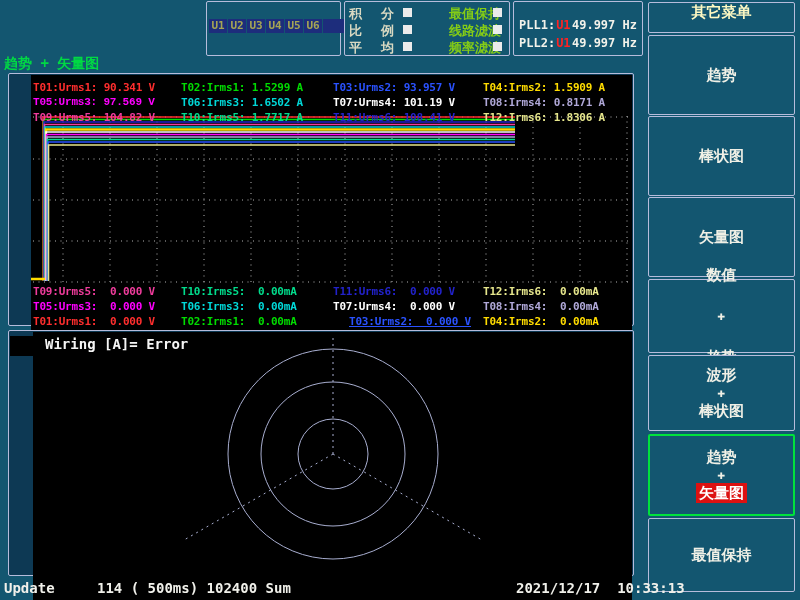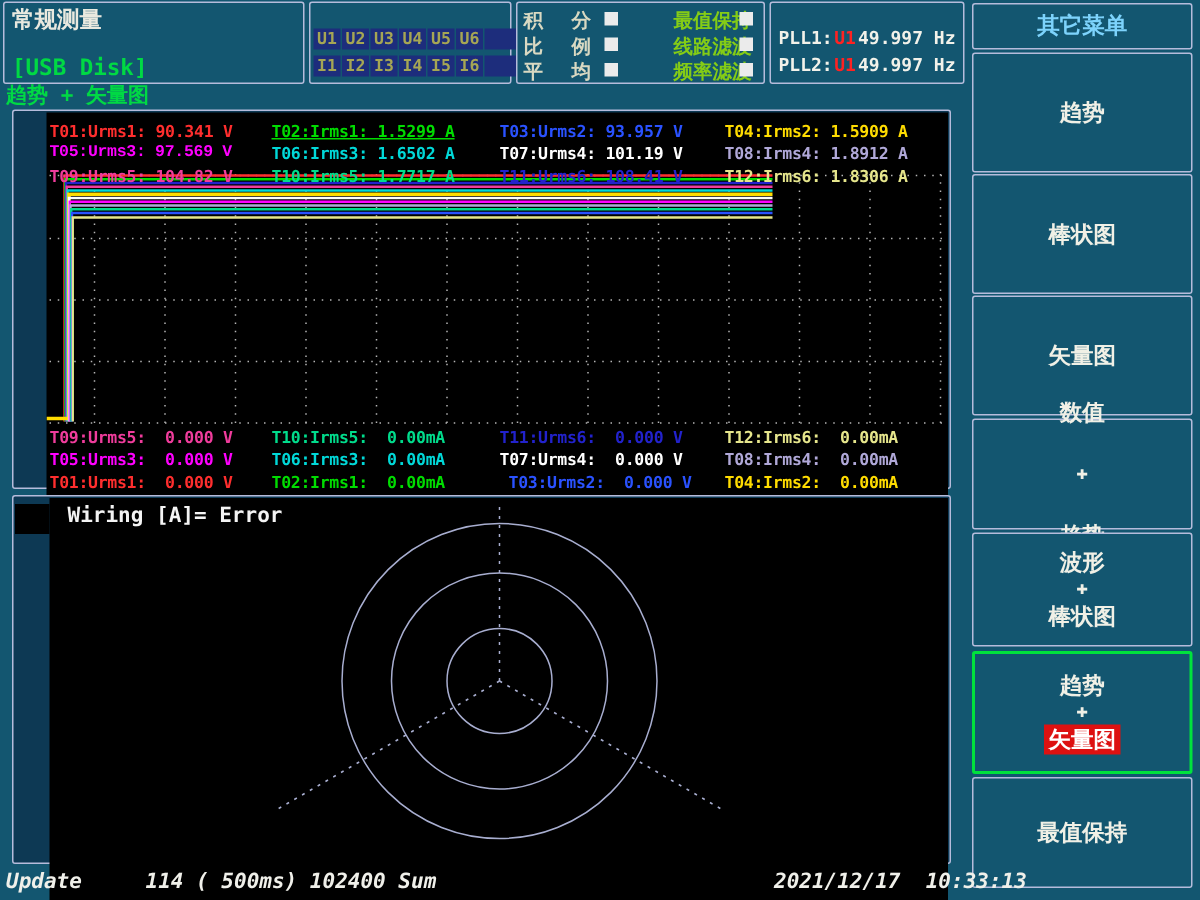--- a/index.html
+++ b/index.html
@@ -1,19 +1,19 @@
 <!DOCTYPE html>
 <html><head>
 <meta charset="utf-8">
 <style>
   html,body{margin:0;padding:0;background:#0a2a3a;}
   #screen{position:relative;width:800px;height:600px;background:#135670;overflow:hidden;
           font-family:"DejaVu Sans Mono","DejaVu Sans",sans-serif;font-weight:bold;}
   .box{position:absolute;border:1px solid #b6bcdb;border-radius:2px;background:#135670;box-sizing:border-box;}
-  .pre{white-space:pre;font-style:italic;}
+  .pre{white-space:pre;}
 
   
   #box-mode{left:2px;top:1px;width:201px;height:55px;}
   #mode-title{position:absolute;left:5px;top:2px;font-size:15px;color:#e9e9df;}
   #storage-label{position:absolute;left:5px;top:34px;font-size:15px;color:#00d944;}
 
   
   #box-peak{left:206px;top:1px;width:135px;height:55px;}
   #peak-title{position:absolute;left:0;top:1px;width:100%;text-align:center;font-size:13px;color:#c6bc80;}
   .peak-row{position:absolute;left:2px;display:flex;gap:1px;}
@@ -46,62 +46,49 @@
   #trend-svg{position:absolute;left:0;top:39px;}
 
   
   #vector-panel{left:8px;top:330px;width:626px;height:246px;background:#0d3954;}
   #vector-tab{position:absolute;left:1px;top:5px;width:23px;height:20px;background:#000;}
   #vector-black{position:absolute;left:24px;top:1px;width:599px;height:294px;background:#000000;}
   #wiring-label{position:absolute;left:12px;top:4px;font-size:14px;color:#f4f4f4;white-space:pre;}
   #vector-svg{position:absolute;left:0;top:0;}
 
   
-  #sidebar-header{left:648px;top:2px;width:147px;height:31px;display:flex;align-items:center;justify-content:center;
-                  font-size:15px;color:#7dd3fc;}
+  #sidebar-header{left:648px;top:2px;width:147px;height:31px;display:flex;justify-content:center;
+                  font-size:15px;color:#fef9c3;}
   .side-item{position:absolute;left:648px;width:147px;border:1px solid #b6bcdb;border-radius:2px;
              background:#135670;box-sizing:border-box;display:flex;flex-direction:column;
              align-items:center;justify-content:center;gap:1px;color:#f0f0e6;font-size:15px;line-height:20px;}
   .side-item.selected{border:2px solid #00e23c;}
   .side-line.hl{background:#dd1111;color:#ffffff;padding:0 3px;}
   .side-line.plus{font-size:13px;line-height:14px;}
 
   
   #statusbar{position:absolute;left:0;top:578px;width:800px;height:22px;font-size:14px;color:#f0f0ea;}
   #update-label{position:absolute;left:4px;top:2px;}
   #update-info{position:absolute;left:97px;top:2px;}
   #datetime{position:absolute;left:516px;top:2px;}
 </style>
 </head>
 <body>
 
 <div id="screen">
 
-  <div class="box" id="box-mode">
-    <span id="mode-title">常规测量</span>
-    <span id="storage-label">[USB Disk]</span>
-  </div>
 
   <div class="box" id="box-peak">
     <div class="peak-row" id="u-row">
         <div class="peak-cell">U1</div>
         <div class="peak-cell">U2</div>
         <div class="peak-cell">U3</div>
         <div class="peak-cell">U4</div>
         <div class="peak-cell">U5</div>
         <div class="peak-cell">U6</div>
-        <div class="peak-cell empty"></div>
-      </div>
-    <div class="peak-row" id="i-row">
-        <div class="peak-cell">I1</div>
-        <div class="peak-cell">I2</div>
-        <div class="peak-cell">I3</div>
-        <div class="peak-cell">I4</div>
-        <div class="peak-cell">I5</div>
-        <div class="peak-cell">I6</div>
         <div class="peak-cell empty"></div>
       </div>
   </div>
 
   <div class="box" id="box-toggles">
       <div class="tog-row" style="top: 3px;">
         <span class="tog-c1">积</span>
         <span class="tog-c2">分</span>
         <span class="chk chk1"></span>
         <span class="tog-label">最值保持</span>
@@ -168,42 +155,42 @@
           <polyline points="14,167 14,13 484,13" fill="none" stroke="#00d8d8" stroke-width="1.6"></polyline>
           <polyline points="0,165 15,165 15,15.5 484,15.5" fill="none" stroke="#ffdc00" stroke-width="2.4"></polyline>
           <polyline points="15,167 15,18 484,18" fill="none" stroke="#ffffff" stroke-width="1.6"></polyline>
           <polyline points="15.5,167 15.5,20.5 484,20.5" fill="none" stroke="#ff00ff" stroke-width="1.6"></polyline>
           <polyline points="16,167 16,23 484,23" fill="none" stroke="#b0a8d8" stroke-width="1.6"></polyline>
           <polyline points="16.5,167 16.5,25.5 484,25.5" fill="none" stroke="#00dc8c" stroke-width="1.6"></polyline>
           <polyline points="17,167 17,28 484,28" fill="none" stroke="#2a52ff" stroke-width="1.6"></polyline>
           <polyline points="17.5,167 17.5,31 484,31" fill="none" stroke="#e6e68c" stroke-width="1.6"></polyline>
         </svg>
     <span class="lg" style="left: 2px; top: 6px; color: rgb(255, 46, 46);">T01:Urms1: 90.341 V</span>
-        <span class="lg" style="left: 150px; top: 6px; color: rgb(0, 220, 0); text-decoration: underline;">T02:Irms1: 1.5299 A</span>
+        <span class="lg" style="left: 150px; top: 6px; color: rgb(0, 220, 0);">T02:Irms1: 1.5299 A</span>
         <span class="lg" style="left: 302px; top: 6px; color: rgb(42, 82, 255);">T03:Urms2: 93.957 V</span>
         <span class="lg" style="left: 452px; top: 6px; color: rgb(255, 220, 0);">T04:Irms2: 1.5909 A</span>
         <span class="lg" style="left: 2px; top: 21px; color: rgb(255, 0, 255); font-family: Liberation Mono, monospace;">T05:Urms3: 97.569 V</span>
         <span class="lg" style="left: 150px; top: 21px; color: rgb(0, 216, 216);">T06:Irms3: 1.6502 A</span>
         <span class="lg" style="left: 302px; top: 21px; color: rgb(255, 255, 255);">T07:Urms4: 101.19 V</span>
-        <span class="lg" style="left: 452px; top: 21px; color: rgb(176, 168, 216);">T08:Irms4: 1.8912 A</span>
+        <span class="lg" style="left: 452px; top: 21px; color: rgb(176, 168, 216);">T08:Irms4: 0.8171 A</span>
         <span class="lg" style="left: 2px; top: 36px; color: rgb(240, 60, 156);">T09:Urms5: 104.82 V</span>
         <span class="lg" style="left: 150px; top: 36px; color: rgb(0, 220, 140);">T10:Irms5: 1.7717 A</span>
         <span class="lg" style="left: 302px; top: 36px; color: rgb(34, 34, 204);">T11:Urms6: 108.41 V</span>
         <span class="lg" style="left: 452px; top: 36px; color: rgb(230, 230, 140);">T12:Irms6: 1.8306 A</span>
         <span class="lg" style="left: 2px; top: 210px; color: rgb(240, 60, 156);">T09:Urms5:  0.000 V</span>
         <span class="lg" style="left: 150px; top: 210px; color: rgb(0, 220, 140);">T10:Irms5:  0.00mA</span>
         <span class="lg" style="left: 302px; top: 210px; color: rgb(34, 34, 204);">T11:Urms6:  0.000 V</span>
         <span class="lg" style="left: 452px; top: 210px; color: rgb(230, 230, 140);">T12:Irms6:  0.00mA</span>
         <span class="lg" style="left: 2px; top: 225px; color: rgb(255, 0, 255);">T05:Urms3:  0.000 V</span>
         <span class="lg" style="left: 150px; top: 225px; color: rgb(0, 216, 216);">T06:Irms3:  0.00mA</span>
         <span class="lg" style="left: 302px; top: 225px; color: rgb(255, 255, 255);">T07:Urms4:  0.000 V</span>
         <span class="lg" style="left: 452px; top: 225px; color: rgb(176, 168, 216);">T08:Irms4:  0.00mA</span>
         <span class="lg" style="left: 2px; top: 240px; color: rgb(255, 46, 46);">T01:Urms1:  0.000 V</span>
         <span class="lg" style="left: 150px; top: 240px; color: rgb(0, 220, 0);">T02:Irms1:  0.00mA</span>
-        <span class="lg" style="left: 308px; top: 240px; color: rgb(42, 82, 255);">T03:Urms2:  0.000 V</span>
+        <span class="lg" style="left: 318px; top: 240px; color: rgb(42, 82, 255); text-decoration: underline;">T03:Urms2:  0.000 V</span>
         <span class="lg" style="left: 452px; top: 240px; color: rgb(255, 220, 0);">T04:Irms2:  0.00mA</span>
       </div>
   </div>
 
   <div class="box" id="vector-panel">
     <div id="vector-tab"></div>
     <div id="vector-black">
       <svg id="vector-svg" width="599" height="243">
           <line x1="300" y1="122" x2="300" y2="6" stroke="#a8aed0" stroke-width="1" stroke-dasharray="2 4"></line>
           <line x1="300" y1="122" x2="151.04363054907657" y2="208" stroke="#a8aed0" stroke-width="1" stroke-dasharray="2 4"></line>

